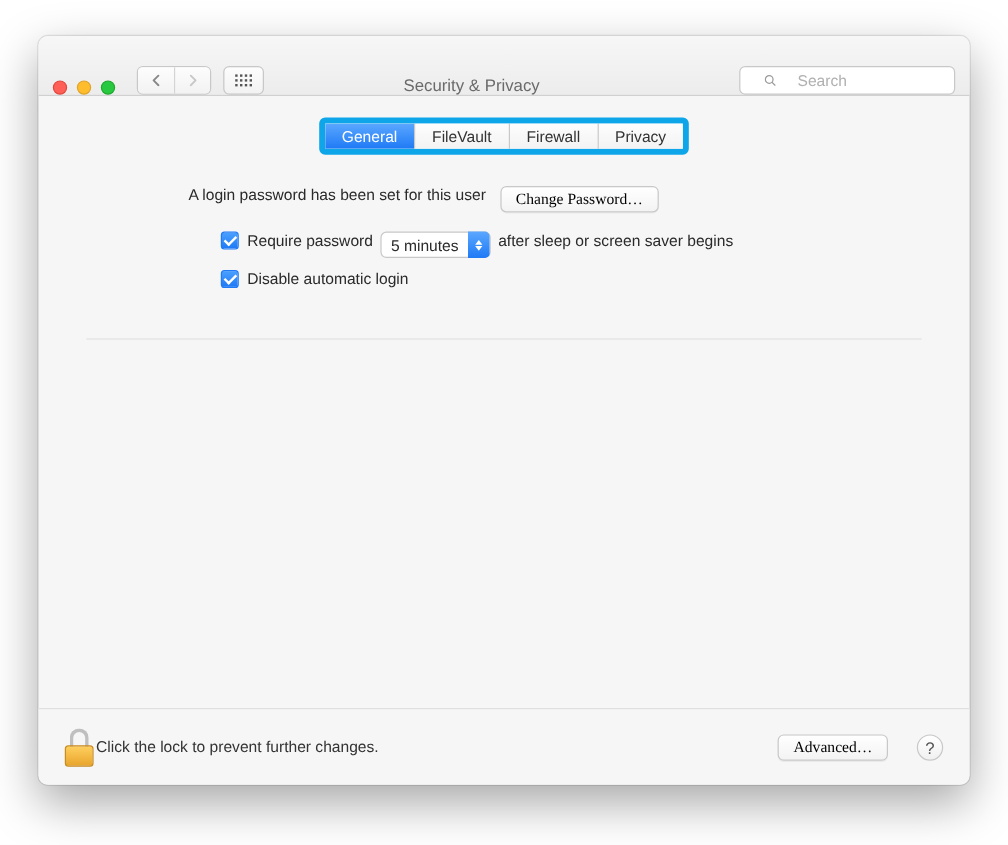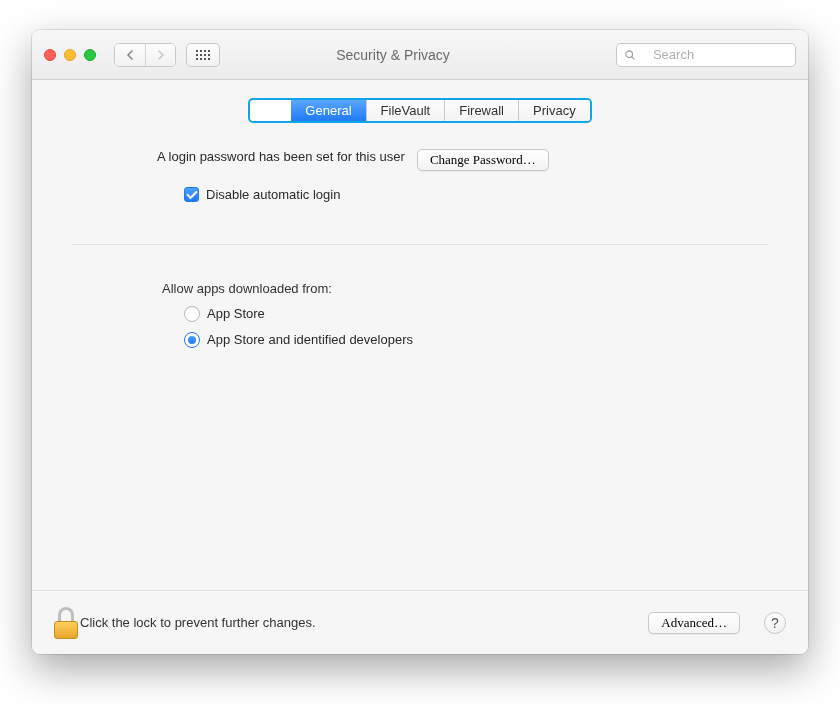--- a/index.html
+++ b/index.html
@@ -23,21 +23,21 @@
       box-shadow: 0 15px 40px rgba(0,0,0,0.35), 0 0 0 1px rgba(0,0,0,0.1);
       overflow: hidden;
       display: flex;
       flex-direction: column;
     }
     .titlebar {
       height: 50px;
       background: linear-gradient(#f7f7f7, #ececec);
       border-bottom: 1px solid #d0d0d0;
       display: flex;
-      align-items: center;
+      align-items: flex-end;
       padding: 0 12px;
       gap: 10px;
     }
     .traffic { display: flex; gap: 8px; margin-right: 8px; }
     .traffic span { width: 12px; height: 12px; border-radius: 50%; }
     .tl-close { background: #ff5f57; border: 0.5px solid #e1493e; }
     .tl-min { background: #ffbd2e; border: 0.5px solid #e0a428; }
     .tl-max { background: #28c940; border: 0.5px solid #1fa92f; }
     .navseg {
       display: flex;
@@ -65,34 +65,34 @@
     }
     .grid-dots {
       display: grid; grid-template-columns: repeat(4, 2px); grid-template-rows: repeat(3, 2px); gap: 2px;
     }
     .grid-dots i { width: 2px; height: 2px; background: #555; }
     .title { flex: 1; text-align: center; color: #6a6a6a; font-size: 14px; margin-left: -50px;}
     .search {
       width: 180px; height: 24px;
       border: 1px solid #c8c8c8; border-radius: 5px;
       background: #fff;
-      display: flex; align-items: center; padding: 0 8px; gap: 18px;
+      display: flex; align-items: center; padding: 0 20px; gap: 18px;
       color: #9a9a9a;
     }
     .search input {
       border: none; outline: none; background: transparent; font-size: 13px; width: 100%;
       color: #333;
     }
     .search input::placeholder { color: #b0b0b0; }
     .content { flex: 1; display: flex; flex-direction: column; }
     .tabs {
       display: flex; justify-content: center; margin-top: 18px;
     }
     .segtabs {
-      display: flex; border: 2px solid #0ea5e9; border-radius: 5px; overflow: hidden; background: #fff; padding-left: 41px;
+      display: flex; border: 5px solid #0ea5e9; border-radius: 5px; overflow: hidden; background: #fff;
     }
     .segtabs .tab {
       padding: 3px 14px; font-size: 13px; background: linear-gradient(#fdfdfd,#f3f3f3); color: #333;
     }
     .segtabs .tab + .tab { border-left: 1px solid #c8c8c8; }
     .segtabs .tab.active { background: linear-gradient(#5aa7ff,#1f7af5); color: #fff; border-color:#1f7af5;}
     .section1 { padding: 26px 50px 22px 130px; }
     .row { display: flex; margin-bottom: 10px; font-size: 13px; color: #2a2a2a; }
     .row.login { margin-bottom: 16px; margin-left: -5px;}
     .indent { margin-left: 22px; }
@@ -224,37 +224,35 @@
     </div>
 
     <div class="section1">
       <div class="row login">
         <span>A login password has been set for this user</span>
         <span style="width:12px"></span>
         <button class="btn-push">Change Password…</button>
       </div>
       <div class="row indent">
         <span class="checkbox checked"></span>
+        <span>Require password</span>
+        <span class="select">
+          <span>5 minutes</span>
+          <span class="handle"></span>
+        </span>
+        <span>after sleep or screen saver begins</span>
+      </div>
+      <div class="row indent">
+        <span class="checkbox checked"></span>
         <span>Disable automatic login</span>
       </div>
     </div>
 
     <div class="divider"></div>
 
-    <div class="section2">
-      <div class="subhead">Allow apps downloaded from:</div>
-      <div class="row indent">
-        <span class="radio"></span>
-        <span>App Store</span>
-      </div>
-      <div class="row indent">
-        <span class="radio checked"></span>
-        <span>App Store and identified developers</span>
-      </div>
-    </div>
 
     <div style="flex:1"></div>
 
     <div class="footer">
       <div class="lockwrap">
         <div class="lock-icon">
           <div class="shackle"></div>
           <div class="body"></div>
         </div>
         <span>Click the lock to prevent further changes.</span>

